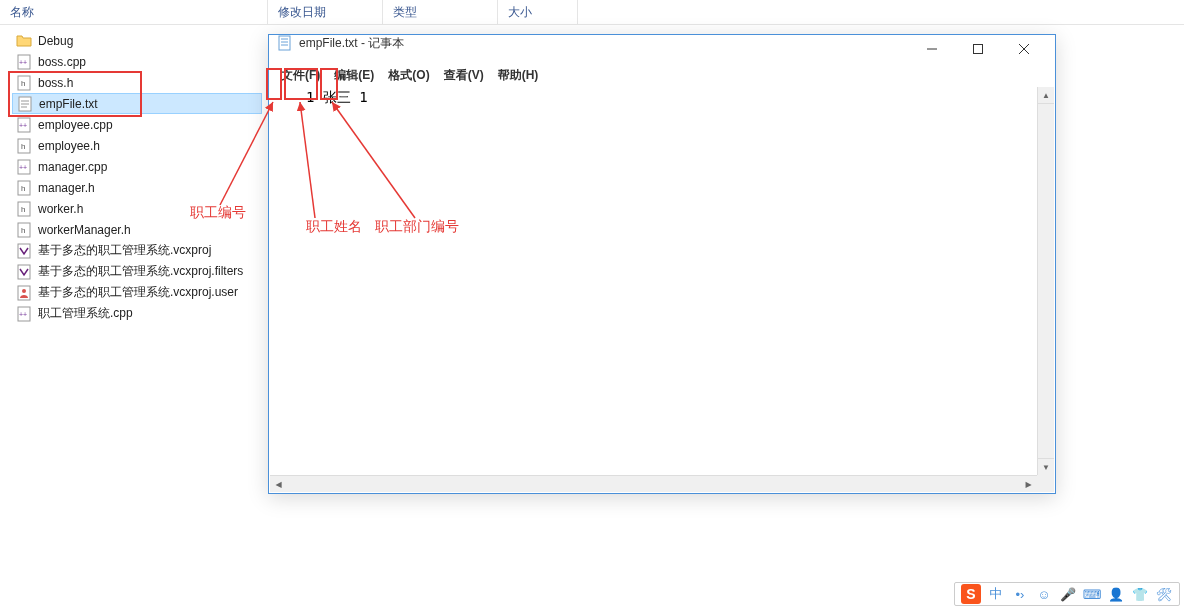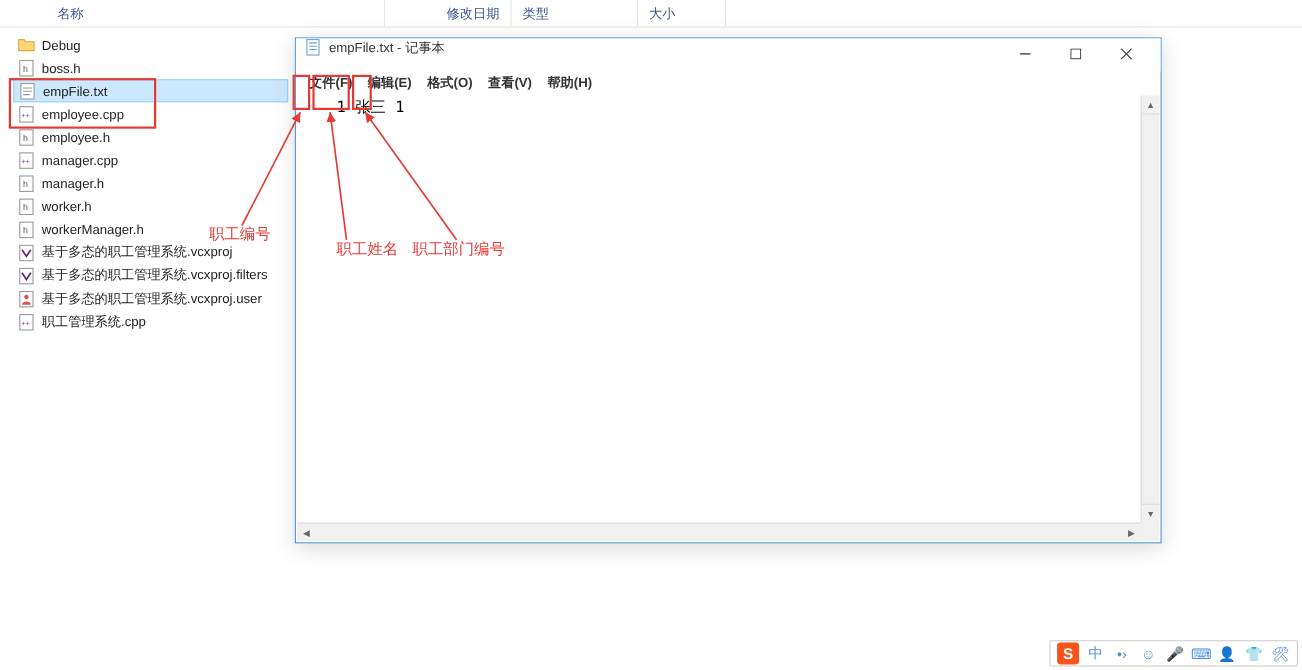--- a/index.html
+++ b/index.html
@@ -1,22 +1,22 @@
 <!DOCTYPE html>
 <html><head>
 <meta charset="utf-8">
 <style>
 * { box-sizing: border-box; margin: 0; padding: 0; }
 body { font-family: "Microsoft YaHei", "Segoe UI", sans-serif; font-size: 12px; background: #fff; width: 1184px; height: 609px; position: relative; overflow: hidden; }
 
 
 .explorer-header { position: absolute; top: 0; left: 0; right: 0; height: 25px; display: flex; border-bottom: 1px solid #e5e5e5; }
 .explorer-header .col { padding: 4px 10px; color: #38568f; border-right: 1px solid #e5e5e5; font-size: 12px; }
-.col-name { width: 308px; margin-left: 42px; }
-.col-date { width: 115px; text-align: right; }
+.col-name { width: 268px; }
+.col-date { width: 115px; }
 .col-type { width: 115px; }
 .col-size { width: 80px; }
 
 .file-list { position: absolute; top: 30px; left: 12px; width: 250px; }
 .file-row { display: flex; align-items: center; height: 21px; padding: 0 4px; gap: 6px; cursor: default; }
 .file-row.selected { background: #cce8ff; border: 1px solid #99d1ff; }
 .file-row .icon { width: 16px; height: 16px; display: inline-flex; align-items: center; justify-content: center; flex-shrink: 0; }
 .file-row .label { white-space: nowrap; color: #222; }
 
 .folder-icon svg, .file-icon svg { width: 16px; height: 16px; }
@@ -66,20 +66,29 @@
 </div>
 
 <div class="file-list" id="file-list">
     <div class="file-row">
       <span class="icon file-icon">
         <svg viewBox="0 0 16 16">
           <path d="M1 3h5l1 2h8v8H1z" fill="#ffd776" stroke="#d9a93a"></path>
         </svg>
       </span>
       <span class="label">Debug</span>
+    </div>
+    <div class="file-row">
+      <span class="icon file-icon">
+        <svg viewBox="0 0 16 16">
+          <rect x="2" y="1" width="12" height="14" fill="#fff" stroke="#999"></rect>
+          <text x="3" y="11" font-size="7" fill="#7a3e9d">++</text>
+        </svg>
+      </span>
+      <span class="label">boss.cpp</span>
     </div>
     <div class="file-row">
       <span class="icon file-icon">
         <svg viewBox="0 0 16 16">
           <rect x="2" y="1" width="12" height="14" fill="#fff" stroke="#999"></rect>
           <text x="5" y="11" font-size="8" fill="#555">h</text>
         </svg>
       </span>
       <span class="label">boss.h</span>
     </div>

